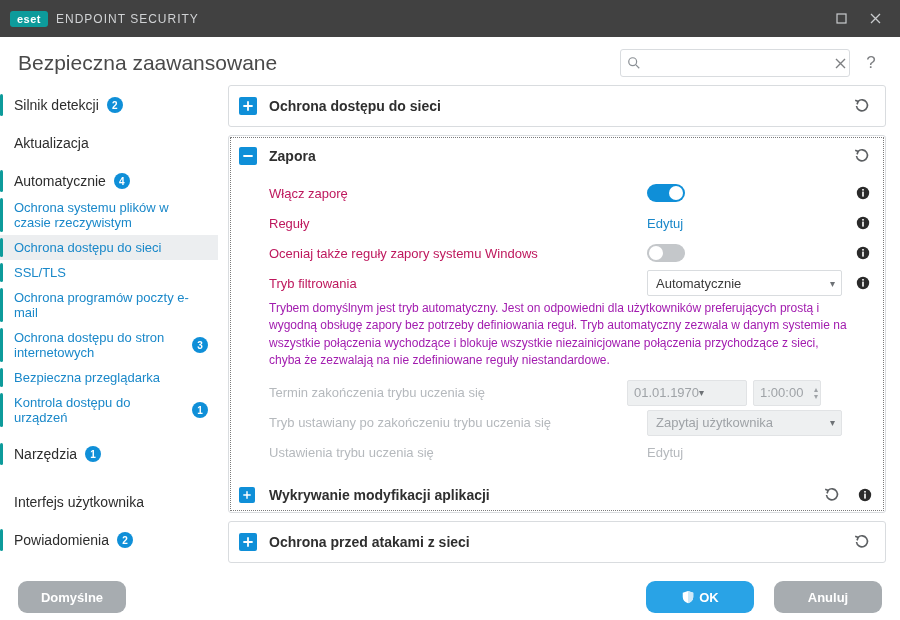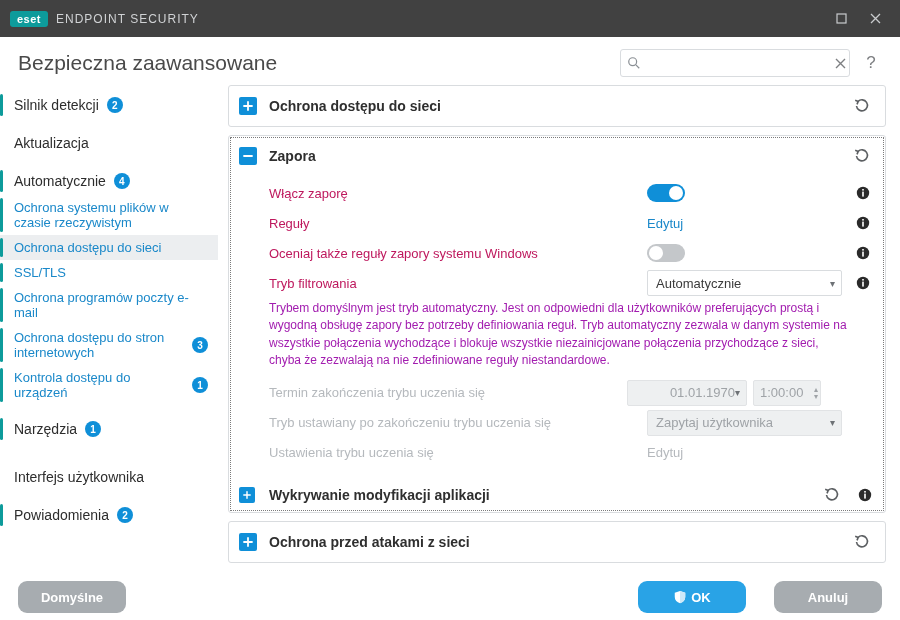--- a/index.html
+++ b/index.html
@@ -59,34 +59,34 @@
   .row .ctrl{width:200px;display:flex;align-items:center}
   .row .info{width:24px;display:flex;align-items:center;justify-content:flex-end}
   .link{color:var(--blue-link)}
   .link.disabled{color:#b5b9bd}
   .toggle{width:38px;height:18px;border-radius:10px;position:relative;background:#c4c7ca}
   .toggle.on{background:var(--blue)}
   .toggle .knob{position:absolute;top:2px;width:14px;height:14px;border-radius:50%;background:#fff;left:2px;transition:left .1s}
   .toggle.on .knob{left:22px}
   .select{width:195px;height:26px;border:1px solid var(--border);border-radius:2px;background:#fff;display:flex;align-items:center;padding:0 6px 0 8px;font-size:13px;color:#3a3a3a;justify-content:space-between}
   .select.disabled{background:#eef0f1;color:#9fa3a7;border-color:#e1e3e5}
-  .datebox{width:120px;height:26px;border:1px solid #e1e3e5;border-radius:2px;background:#eef0f1;color:#9fa3a7;display:flex;align-items:center;padding:0 6px;justify-content:flex-end;font-size:13px}
+  .datebox{width:120px;height:26px;border:1px solid #e1e3e5;border-radius:2px;background:#eef0f1;color:#9fa3a7;display:flex;align-items:center;padding:0 6px;justify-content:flex-start;font-size:13px}
   .timebox{width:68px;height:26px;border:1px solid #e1e3e5;border-radius:2px;background:#eef0f1;color:#9fa3a7;display:flex;align-items:center;padding:0 2px 0 6px;justify-content:space-between;font-size:13px;margin-left:6px}
   .spin{display:flex;flex-direction:column;line-height:7px;font-size:8px;color:#9fa3a7}
   .desc{font-size:12px;color:#a21caf;line-height:1.45;padding:2px 20px 8px 0}
   .subhead{display:flex;align-items:center;height:34px;padding:0 12px 0 10px}
   .subhead .expander{margin-right:14px}
   .subhead .title{font-weight:600;font-size:14px;color:#2f2f2f;flex:1}
   
   .footer{height:56px;border-top:0;display:flex;align-items:center;padding:0 18px}
   .btn{height:32px;min-width:108px;border:0;border-radius:9px;color:#fff;font-size:13px;display:inline-flex;align-items:center;justify-content:center;padding:0 18px;font-weight:600}
   .btn.gray{background:var(--btn-gray)}
   .btn.blue{background:var(--btn-blue)}
   .footer .spacer{flex:1}
-  .footer .btn + .btn{margin-left:28px}
+  .footer .btn + .btn{margin-left:20px}
   .info-icon{width:16px;height:16px;color:#2a2a2a}
   .chev{font-size:10px;color:#6e7276}
   svg{display:block}
 </style>
 </head>
 <body>
 
 <div class="titlebar">
   <span class="brand-badge">eset</span>
   <span class="brand-name">ENDPOINT SECURITY</span>
@@ -151,20 +151,24 @@
       <span>SSL/TLS</span>
     </div>
     <div class="side-item accent sub">
       <span class="bar"></span>
       <span>Ochrona programów poczty e-mail</span>
     </div>
     <div class="side-item accent sub">
       <span class="bar"></span>
       <span>Ochrona dostępu do stron internetowych</span>
       <span class="badge">3</span>
+    </div>
+    <div class="side-item accent sub">
+      <span class="bar"></span>
+      <span>Bezpieczna przeglądarka</span>
     </div>
     <div class="side-item accent sub">
       <span class="bar"></span>
       <span>Kontrola dostępu do urządzeń</span>
       <span class="badge">1</span>
     </div>
     <div class="side-sep"></div>
     <div class="side-item accent top-level">
       <span class="bar"></span>
       <span>Narzędzia</span>

